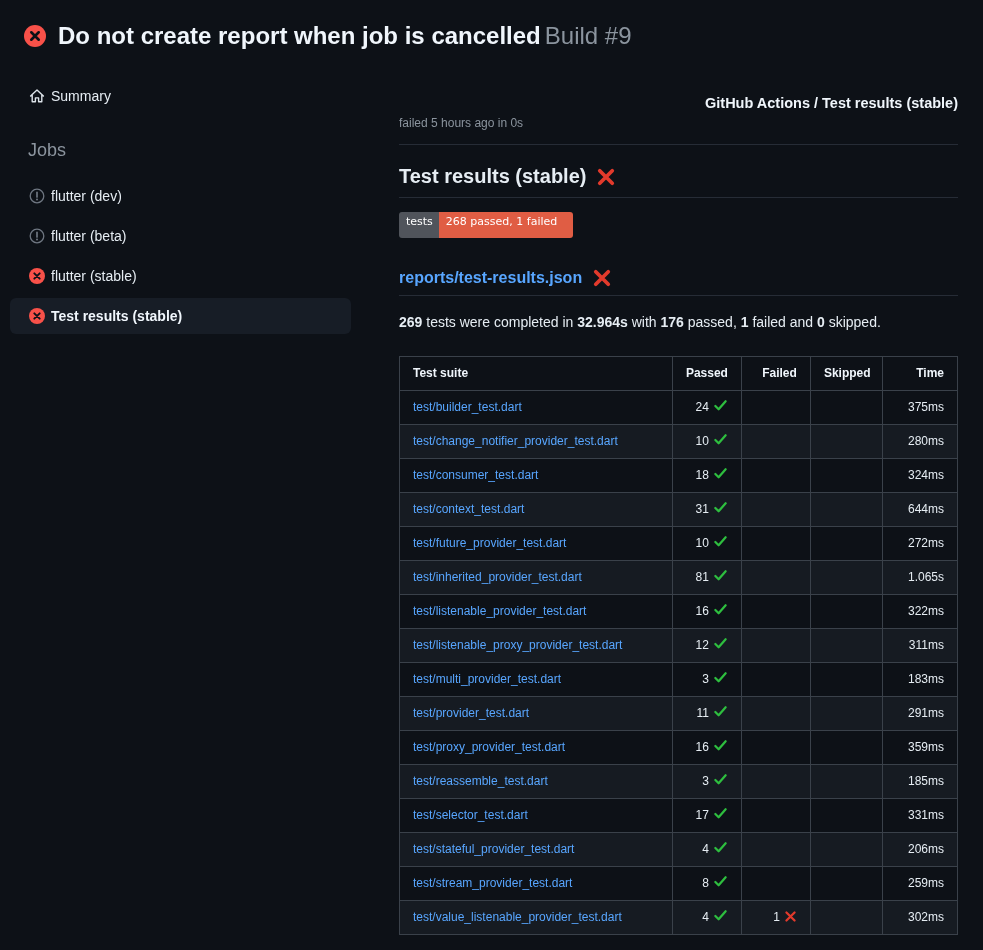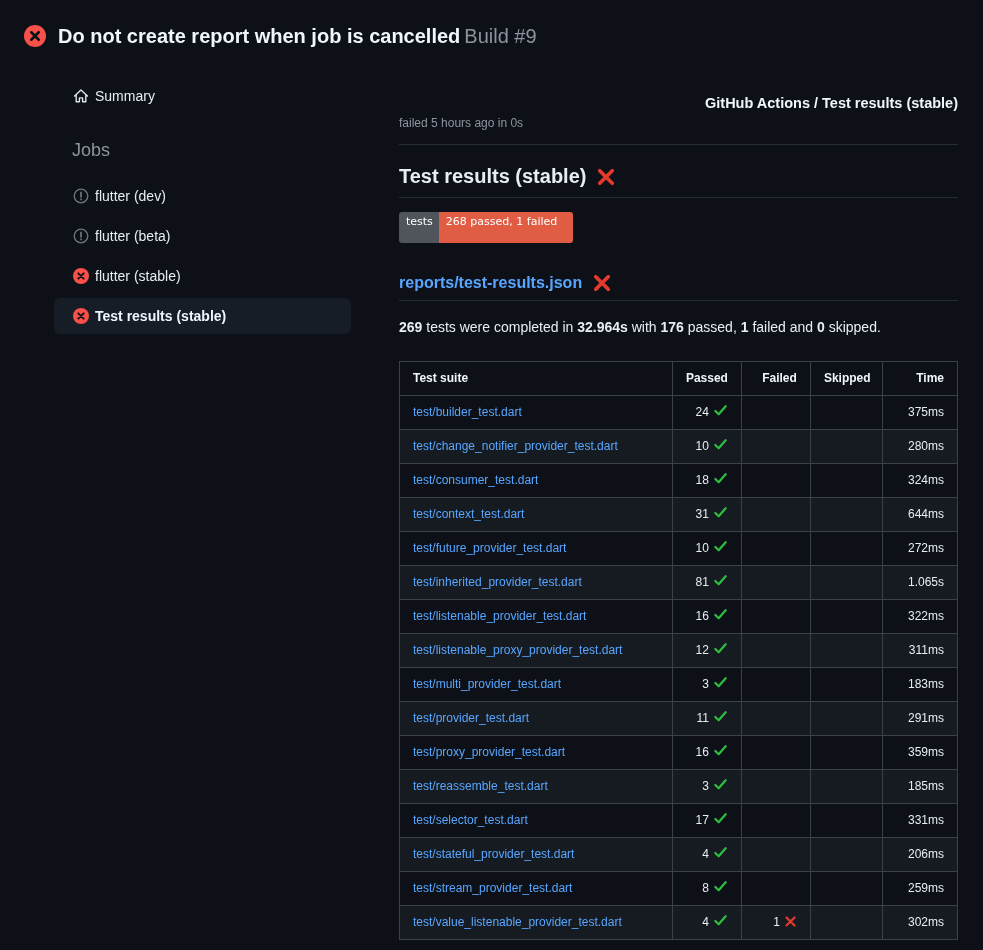--- a/index.html
+++ b/index.html
@@ -8,26 +8,26 @@
     background:#0d1117;
     color:#e6edf3;
     font-family:"Liberation Sans","DejaVu Sans",sans-serif;
     font-size:14px;
   }
   
   .run-header {
     display:flex; align-items:center; gap:12px;
     padding:16px 0 0 24px; height:56px;
   }
-  .run-header h1 { font-size:20px; font-weight:700; color:#f0f6fc; }
+  .run-header h1 { font-size:24px; font-weight:700; color:#f0f6fc; }
   .run-header .build { font-weight:400; color:#8b949e; margin-left:4px; }
 
   
   .layout { display:flex; align-items:flex-start; }
-  .sidebar { width:389px; flex-shrink:0; padding-top:22px;padding-left:44px; }
+  .sidebar { width:389px; flex-shrink:0; padding-top:22px; }
   .main { flex:1; padding:39px 25px 0 10px; min-width:0; }
 
   
   .side-item {
     display:flex; align-items:center; gap:6px;
     margin:0 38px 4px 10px; padding:10px 12px 10px 19px;
     border-radius:6px; color:#e6edf3; cursor:pointer;
   }
   .side-item.selected { background:#171d26; font-weight:700; color:#f0f6fc; }
   .jobs-label { color:#8b949e; font-size:18px; margin:26px 0 17px 28px; }
@@ -47,21 +47,21 @@
     margin-top:30px; font-size:16px; font-weight:700;
     padding-bottom:7px; border-bottom:1px solid #262c36;
     display:flex; align-items:center; gap:10px;
   }
   h2.report-title a { color:#58a6ff; text-decoration:none; }
 
   .badge {
     display:inline-flex; margin-top:14px; border-radius:3px; overflow:hidden;
     font-family:"DejaVu Sans",sans-serif; font-size:11px; line-height:14px; color:#ffffff;
   }
-  .badge .badge-label { background:#50545b; padding:3px 6px 14px 7px; }
+  .badge .badge-label { background:#50545b; padding:3px 6px 9px 7px; }
   .badge .badge-value { background:#e05d44; padding:3px 16px 3px 7px; }
 
   p.summary-line { margin-top:18px; font-size:14px; color:#e6edf3; }
   p.summary-line .b { font-weight:700; }
 
   
   table.results {
     margin-top:26px; border-collapse:collapse; table-layout:fixed;
     width:559px; font-size:12px;
   }

